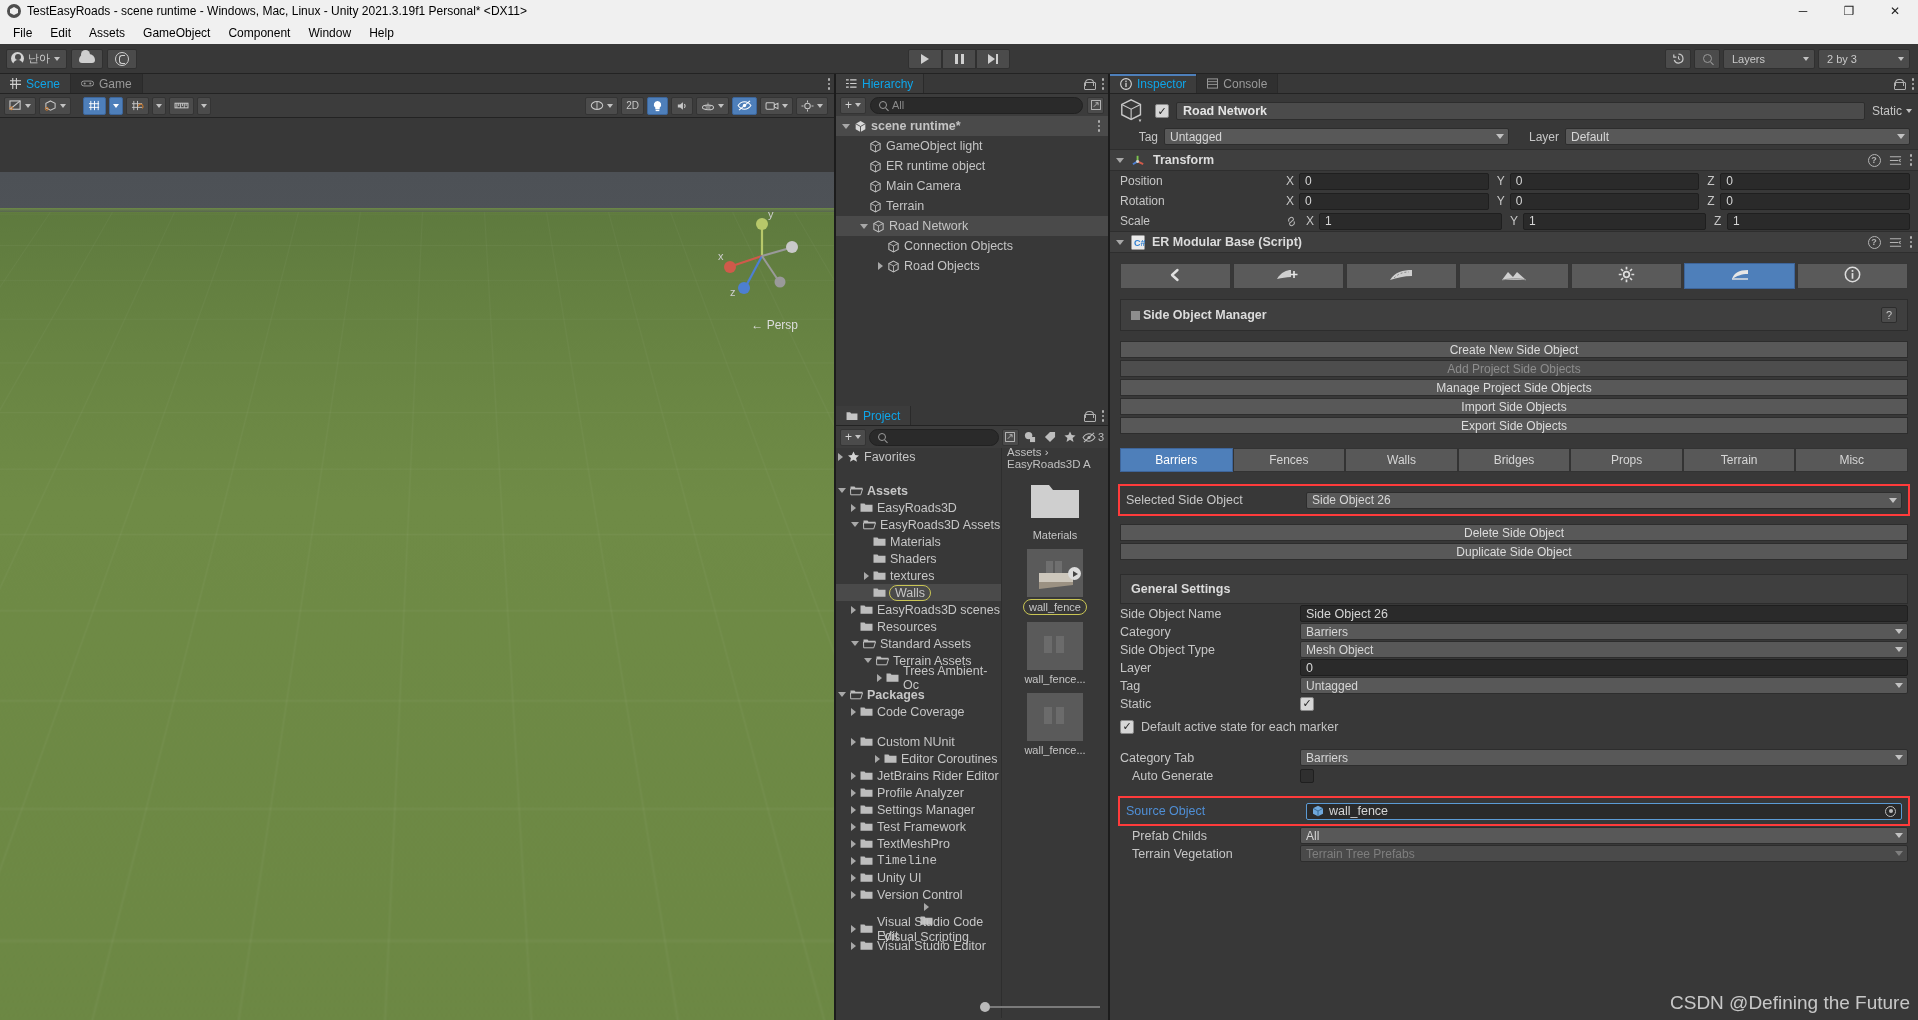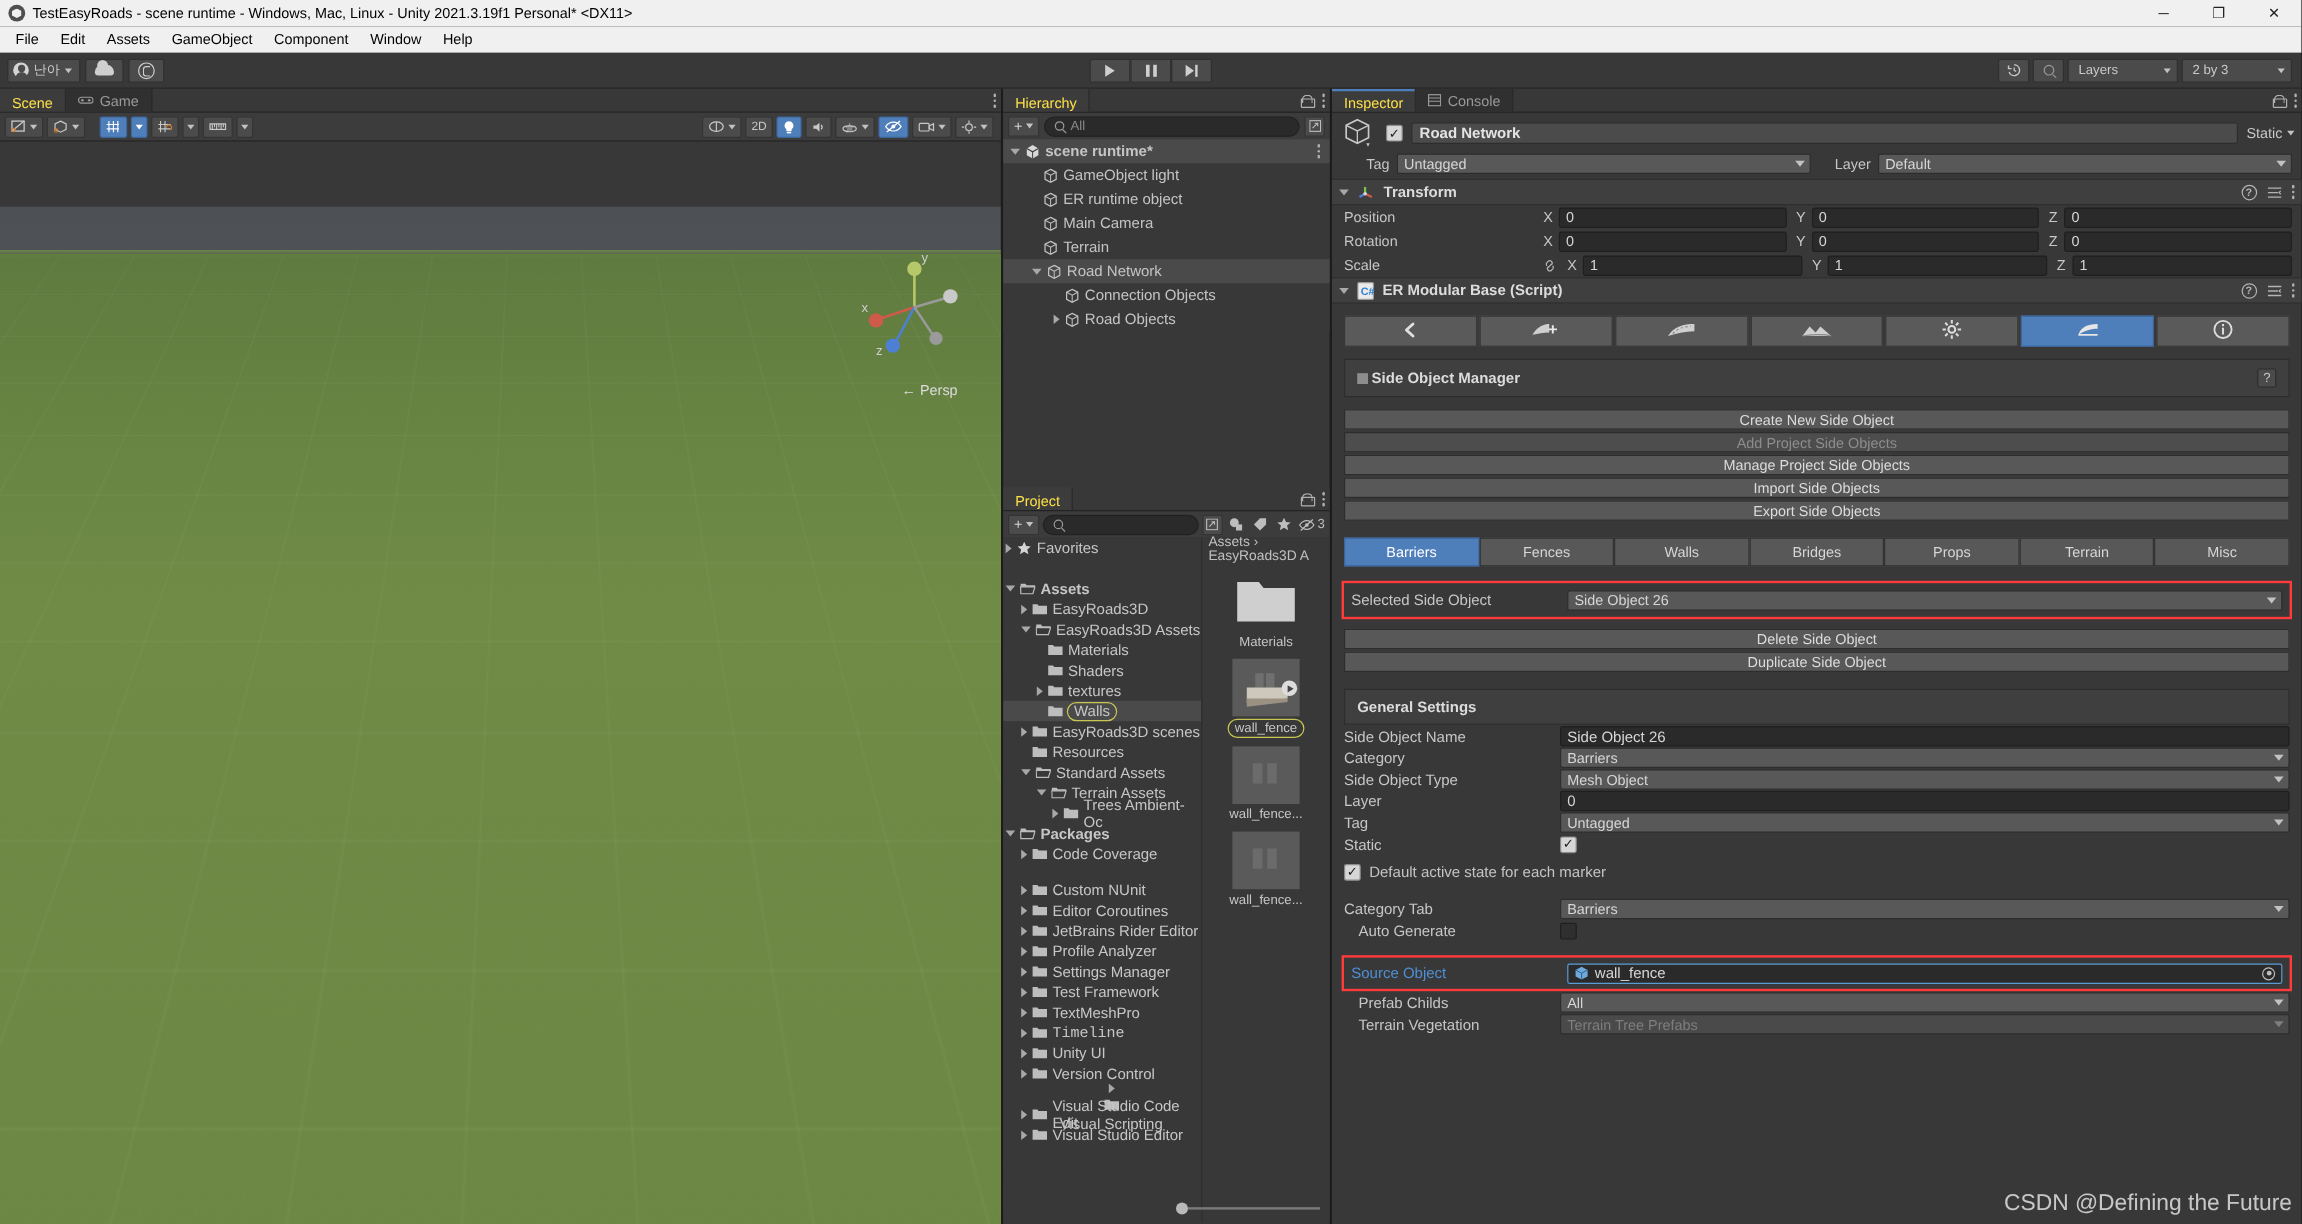--- a/index.html
+++ b/index.html
@@ -116,21 +116,21 @@
   
   .panel { position: absolute; background: #383838; }
   .panel-tabs {
     height: 20px; background: #383838; display: flex; align-items: stretch;
     border-bottom: 1px solid #232323; position: relative;
   }
   .ptab {
     display: flex; align-items: center; gap: 5px; padding: 0 10px; font-size: 12px;
     color: #b6b6b6; background: #3c3c3c; border-right: 1px solid #2a2a2a;
   }
-  .ptab.active { background: #3c3c3c; color: #fde047; flex-direction: column; }
+  .ptab.active { background: #3c3c3c; color: #0ea5e9; }
   .ptab.inactive { background: #303030; color: #999; }
   .ptab.sel-blue { box-shadow: inset 0 2px 0 #4e7fba; }
   .ptab-right {
     position: absolute; right: 4px; top: 0; height: 20px; display: flex; align-items: center; gap: 8px;
   }
   .lock-ic { width: 10px; height: 11px; position: relative; }
   .lock-ic::before {
     content: ""; position: absolute; left: 1.5px; top: 0; width: 7px; height: 6px;
     border: 1.5px solid #b0b0b0; border-bottom: none; border-radius: 4px 4px 0 0;
   }
@@ -1385,21 +1385,21 @@
             </svg>
             <span style="">Code Coverage</span>
           </div>
           <div class="pj-row" style="padding-left: 15px; margin-top: 13px;">
             <span class="arrow-r"></span>
             <svg class="folder-ic" viewBox="0 0 13 11">
               <path d="M0.5 1.5h4l1 1.3h7v7h-12z" fill="#bdbdbd"></path>
             </svg>
             <span style="">Custom NUnit</span>
           </div>
-          <div class="pj-row" style="padding-left: 15px;">
+          <div class="pj-row" style="padding-left: 15px; margin-left: 24px;">
             <span class="arrow-r"></span>
             <svg class="folder-ic" viewBox="0 0 13 11">
               <path d="M0.5 1.5h4l1 1.3h7v7h-12z" fill="#bdbdbd"></path>
             </svg>
             <span style="">Editor Coroutines</span>
           </div>
           <div class="pj-row" style="padding-left: 15px;">
             <span class="arrow-r"></span>
             <svg class="folder-ic" viewBox="0 0 13 11">
               <path d="M0.5 1.5h4l1 1.3h7v7h-12z" fill="#bdbdbd"></path>

